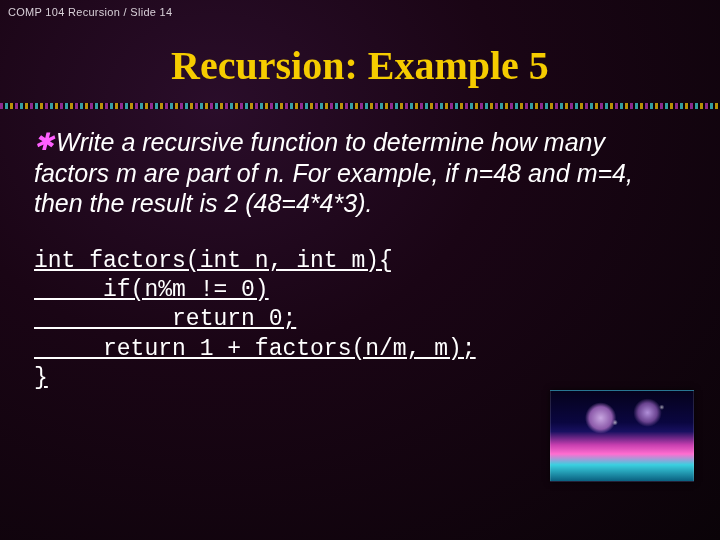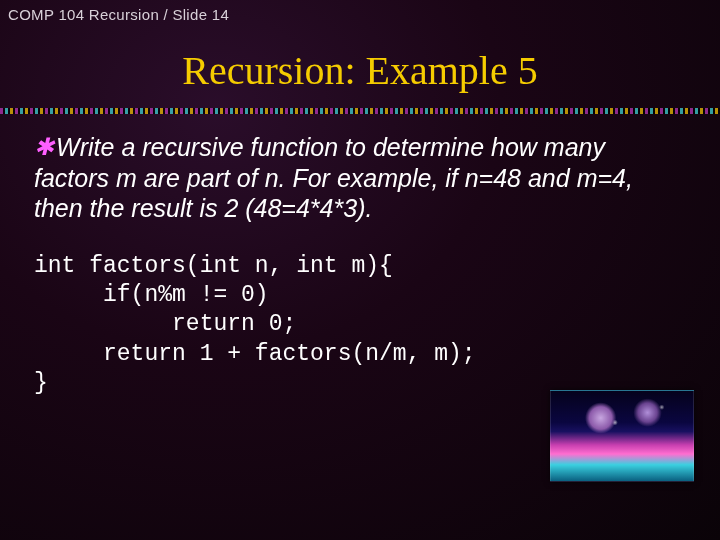--- a/index.html
+++ b/index.html
@@ -6,31 +6,31 @@
   html, body { width: 720px; height: 540px; overflow: hidden; }
   body {
     background: #1a0a1a;
     background: radial-gradient(ellipse at 30% 20%, #2a0d2a 0%, #1a0515 40%, #0a0308 100%);
     color: #fff;
     font-family: Arial, Helvetica, sans-serif;
     position: relative;
   }
   .header {
     padding: 6px 8px;
-    font-size: 15px;
+    font-size: 11px;
     color: #d8d0d8;
     letter-spacing: 0.3px;
   }
   .title {
     font-family: Georgia, 'Times New Roman', serif;
     font-size: 40px;
     color: #f5cc00;
     text-align: center;
     margin-top: 18px;
-    font-weight: normal;
+    font-weight: bold;
   }
   .divider {
     margin-top: 14px;
     height: 6px;
     background-image: repeating-linear-gradient(
       to right,
       #c038c0 0px, #c038c0 3px,
       #000 3px, #000 5px,
       #40e0e0 5px, #40e0e0 8px,
       #000 8px, #000 10px,
@@ -53,20 +53,21 @@
     display: inline-block;
     vertical-align: 1px;
   }
   .code-block {
     padding: 28px 34px 0 34px;
     font-family: 'Courier New', Courier, monospace;
     font-size: 23px;
     line-height: 1.28;
     color: #fff;
     white-space: pre;
+    text-decoration: underline;
   }
   .decor-img {
     position: absolute;
     right: 26px;
     bottom: 58px;
     width: 144px;
     height: 92px;
     background:
       radial-gradient(circle at 35% 30%, #c7a6e0 0%, #8c5aaa 10%, transparent 14%),
       radial-gradient(circle at 68% 24%, #b08ed8 0%, #6a4390 8%, transparent 12%),

